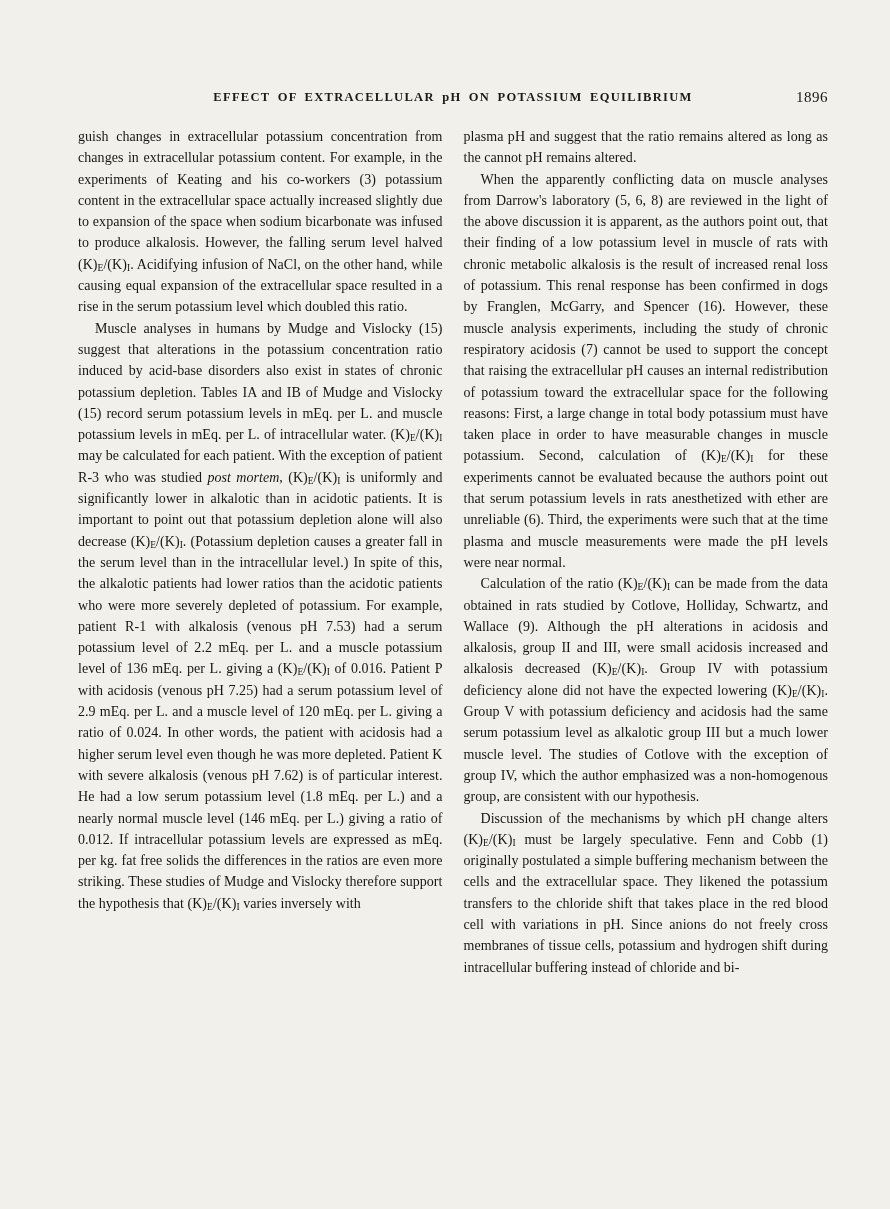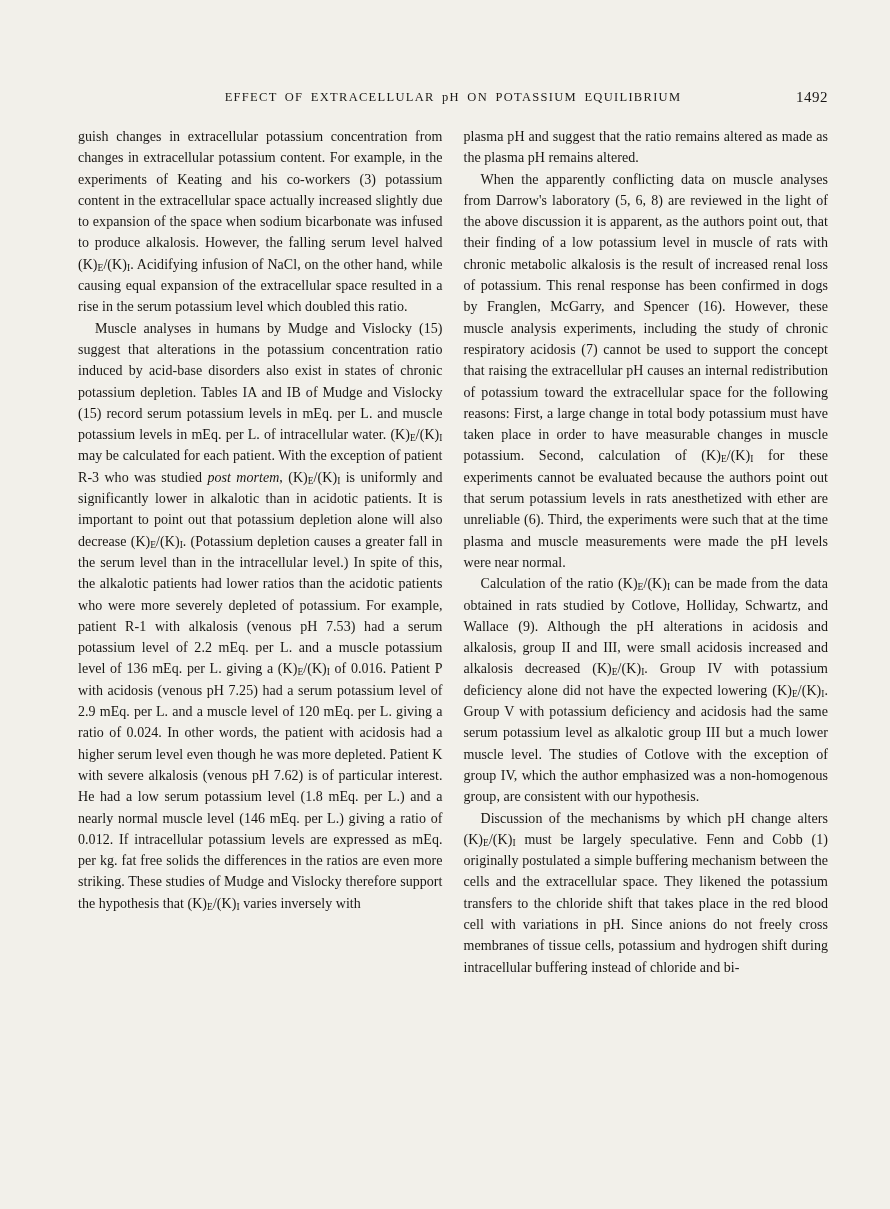--- a/index.html
+++ b/index.html
@@ -23,21 +23,21 @@
     top: 90px;
     left: 78px;
     right: 62px;
     height: 18px;
   }
   .running-title {
     text-align: center;
     font-size: 12.5px;
     letter-spacing: 1.3px;
     word-spacing: 3px;
-    font-weight: normal;
+    font-weight: bold;
     color: #1c1a17;
   }
   .page-number {
     position: absolute;
     right: 0;
     top: -1px;
     font-size: 15px;
     letter-spacing: 0.5px;
   }
   .columns {
@@ -73,32 +73,32 @@
     margin-top: 38px;
   }
 </style>
 </head>
 <body>
 
 <div class="page">
 
   <div class="running-head">
     <div class="running-title">EFFECT OF EXTRACELLULAR pH ON POTASSIUM EQUILIBRIUM</div>
-    <div class="page-number">1492</div>
+    <div class="page-number">1896</div>
   </div>
 
   <div class="columns">
 
     <div class="column">
       <p>guish changes in extracellular potassium concentration from changes in extracellular potassium content. For example, in the experiments of Keating and his co-workers (3) potassium content in the extracellular space actually increased slightly due to expansion of the space when sodium bicarbonate was infused to produce alkalosis. However, the falling serum level halved (K)<sub>E</sub>/(K)<sub>I</sub>. Acidifying infusion of NaCl, on the other hand, while causing equal expansion of the extracellular space resulted in a rise in the serum potassium level which doubled this ratio.</p>
       <p class="indent">Muscle analyses in humans by Mudge and Vislocky (15) suggest that alterations in the potassium concentration ratio induced by acid-base disorders also exist in states of chronic potassium depletion. Tables IA and IB of Mudge and Vislocky (15) record serum potassium levels in mEq. per L. and muscle potassium levels in mEq. per L. of intracellular water. (K)<sub>E</sub>/(K)<sub>I</sub> may be calculated for each patient. With the exception of patient R-3 who was studied <i>post mortem</i>, (K)<sub>E</sub>/(K)<sub>I</sub> is uniformly and significantly lower in alkalotic than in acidotic patients. It is important to point out that potassium depletion alone will also decrease (K)<sub>E</sub>/(K)<sub>I</sub>. (Potassium depletion causes a greater fall in the serum level than in the intracellular level.) In spite of this, the alkalotic patients had lower ratios than the acidotic patients who were more severely depleted of potassium. For example, patient R-1 with alkalosis (venous pH 7.53) had a serum potassium level of 2.2 mEq. per L. and a muscle potassium level of 136 mEq. per L. giving a (K)<sub>E</sub>/(K)<sub>I</sub> of 0.016. Patient P with acidosis (venous pH 7.25) had a serum potassium level of 2.9 mEq. per L. and a muscle level of 120 mEq. per L. giving a ratio of 0.024. In other words, the patient with acidosis had a higher serum level even though he was more depleted. Patient K with severe alkalosis (venous pH 7.62) is of particular interest. He had a low serum potassium level (1.8 mEq. per L.) and a nearly normal muscle level (146 mEq. per L.) giving a ratio of 0.012. If intracellular potassium levels are expressed as mEq. per kg. fat free solids the differences in the ratios are even more striking. These studies of Mudge and Vislocky therefore support the hypothesis that (K)<sub>E</sub>/(K)<sub>I</sub> varies inversely with</p>
     </div>
 
     <div class="column">
-      <p>plasma pH and suggest that the ratio remains altered as made as the plasma pH remains altered.</p>
+      <p>plasma pH and suggest that the ratio remains altered as long as the cannot pH remains altered.</p>
       <p class="indent">When the apparently conflicting data on muscle analyses from Darrow's laboratory (5, 6, 8) are reviewed in the light of the above discussion it is apparent, as the authors point out, that their finding of a low potassium level in muscle of rats with chronic metabolic alkalosis is the result of increased renal loss of potassium. This renal response has been confirmed in dogs by Franglen, McGarry, and Spencer (16). However, these muscle analysis experiments, including the study of chronic respiratory acidosis (7) cannot be used to support the concept that raising the extracellular pH causes an internal redistribution of potassium toward the extracellular space for the following reasons: First, a large change in total body potassium must have taken place in order to have measurable changes in muscle potassium. Second, calculation of (K)<sub>E</sub>/(K)<sub>I</sub> for these experiments cannot be evaluated because the authors point out that serum potassium levels in rats anesthetized with ether are unreliable (6). Third, the experiments were such that at the time plasma and muscle measurements were made the pH levels were near normal.</p>
       <p class="indent">Calculation of the ratio (K)<sub>E</sub>/(K)<sub>I</sub> can be made from the data obtained in rats studied by Cotlove, Holliday, Schwartz, and Wallace (9). Although the pH alterations in acidosis and alkalosis, group II and III, were small acidosis increased and alkalosis decreased (K)<sub>E</sub>/(K)<sub>I</sub>. Group IV with potassium deficiency alone did not have the expected lowering (K)<sub>E</sub>/(K)<sub>I</sub>. Group V with potassium deficiency and acidosis had the same serum potassium level as alkalotic group III but a much lower muscle level. The studies of Cotlove with the exception of group IV, which the author emphasized was a non-homogenous group, are consistent with our hypothesis.</p>
       <p class="indent">Discussion of the mechanisms by which pH change alters (K)<sub>E</sub>/(K)<sub>I</sub> must be largely speculative. Fenn and Cobb (1) originally postulated a simple buffering mechanism between the cells and the extracellular space. They likened the potassium transfers to the chloride shift that takes place in the red blood cell with variations in pH. Since anions do not freely cross membranes of tissue cells, potassium and hydrogen shift during intracellular buffering instead of chloride and bi-</p>
     </div>
 
   </div>
 
 </div>
 
 </body></html>

